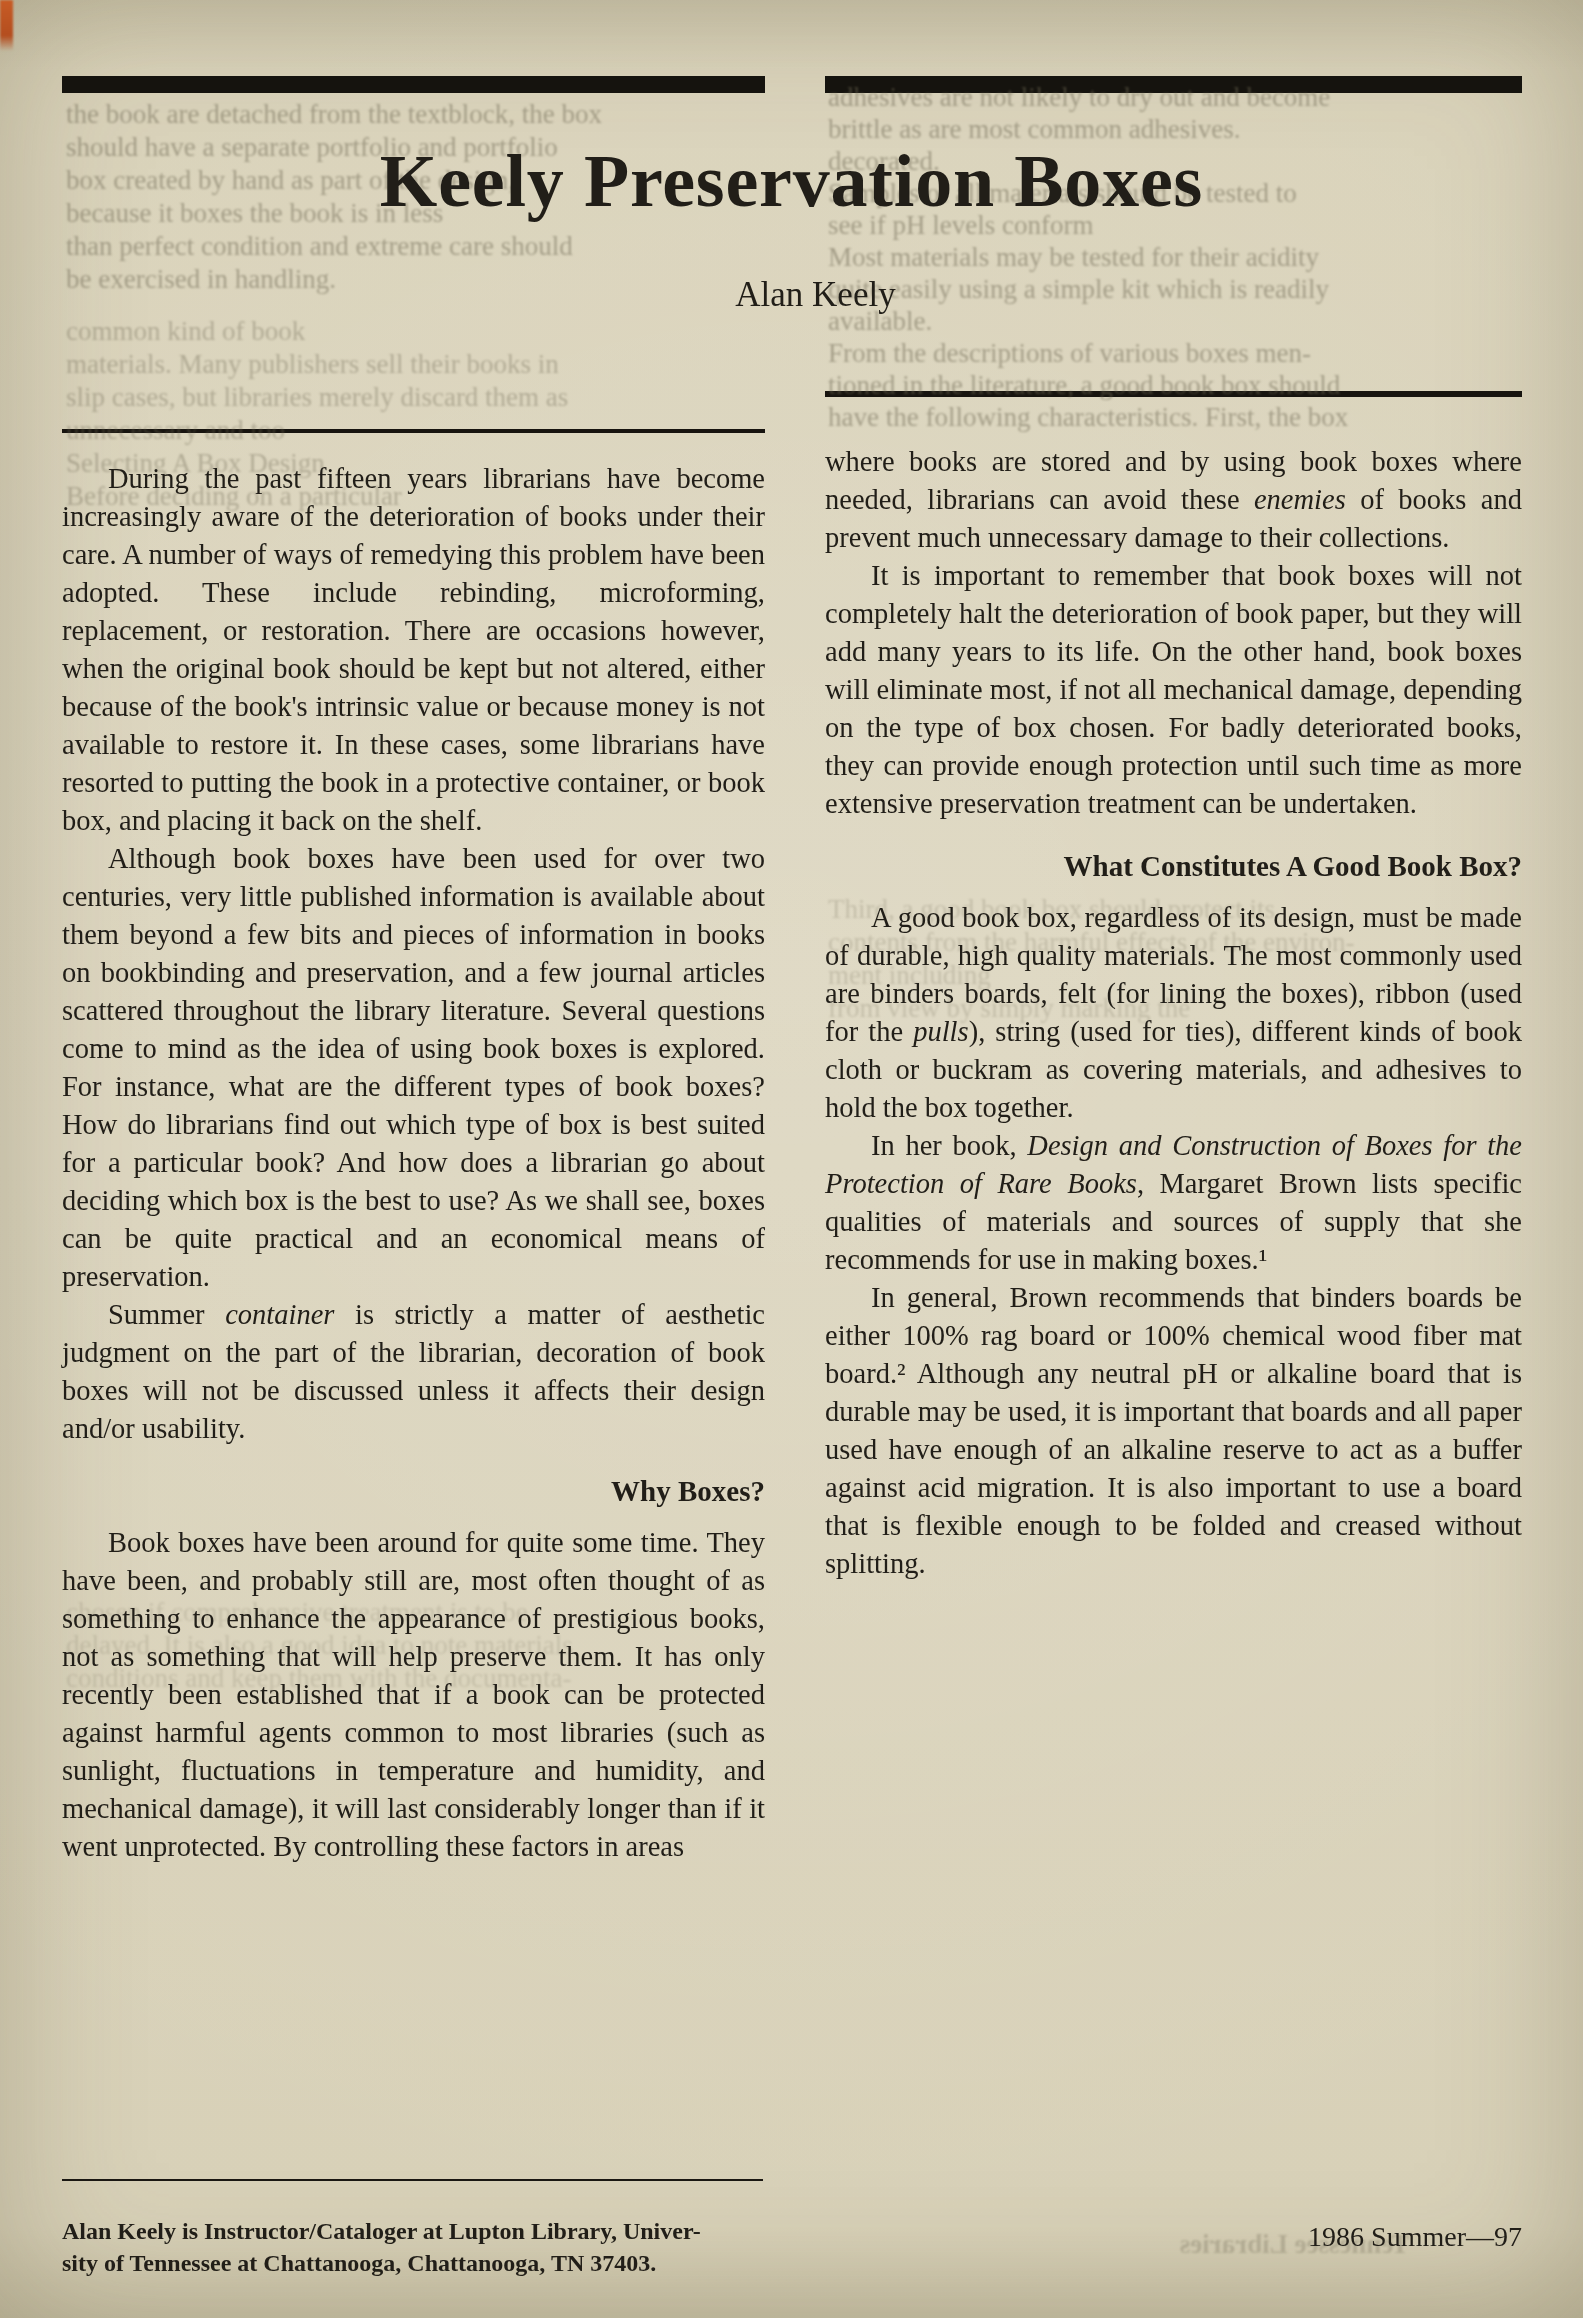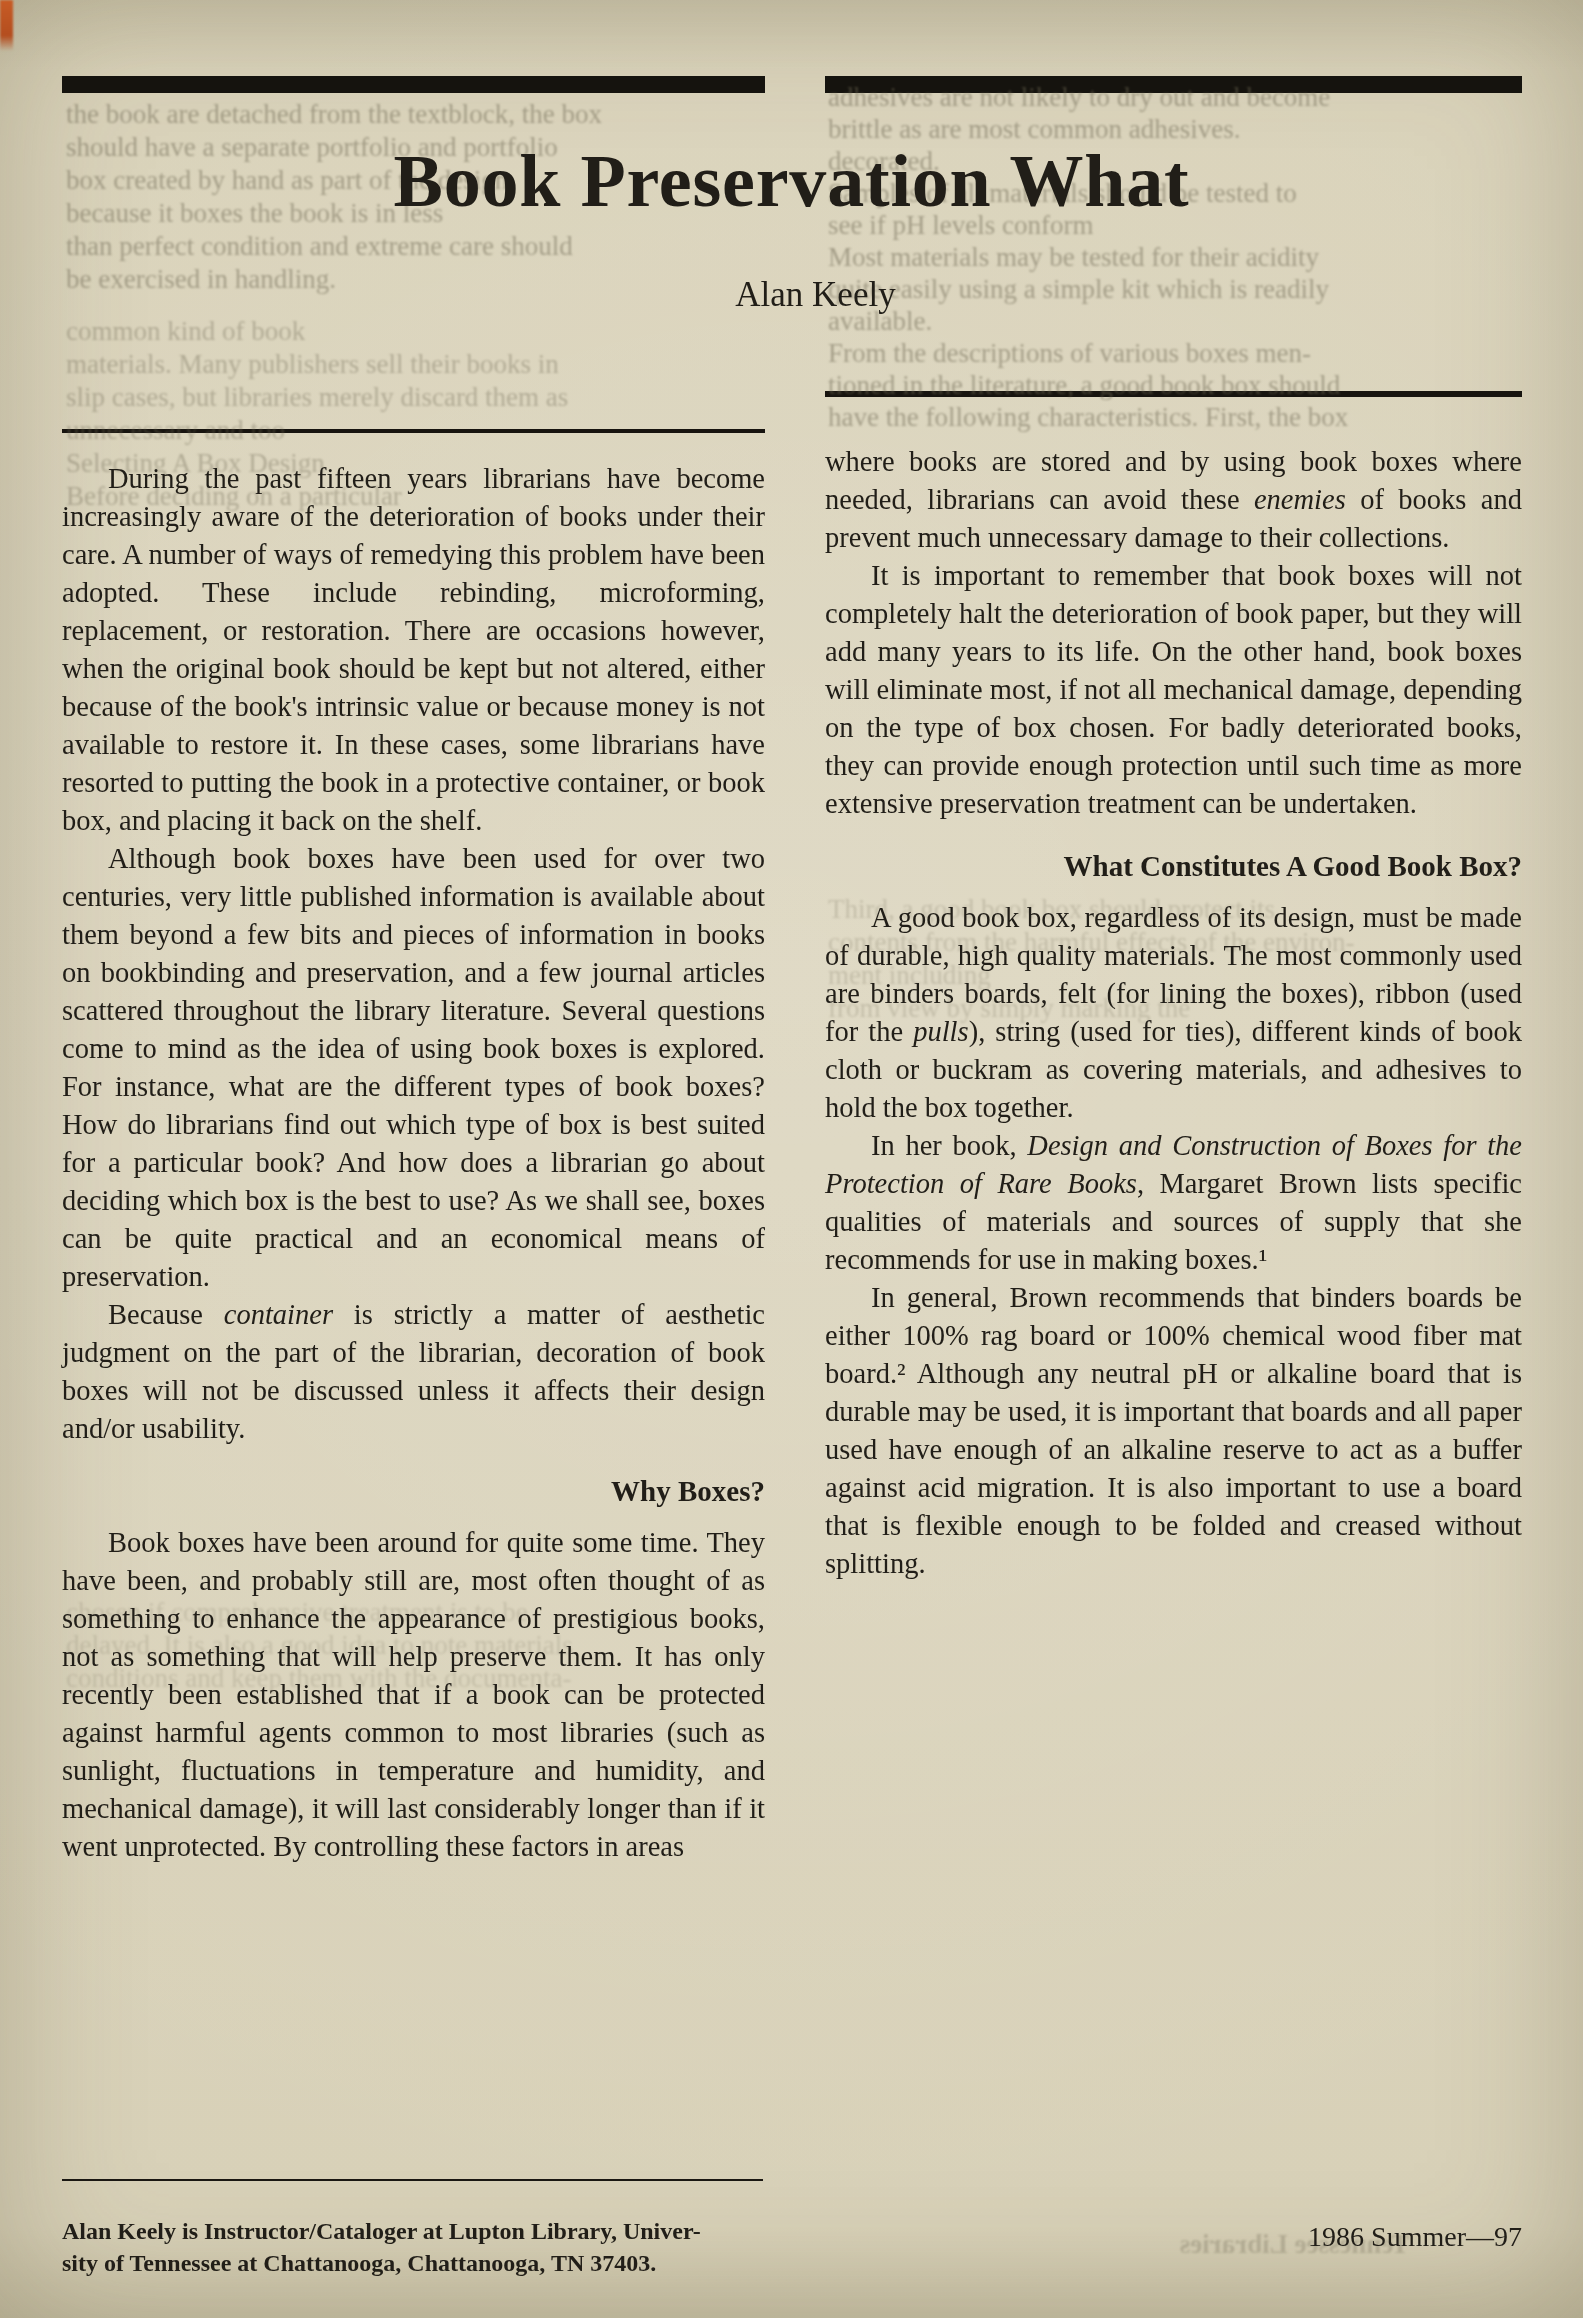--- a/index.html
+++ b/index.html
@@ -160,30 +160,30 @@
 ment including
 from view by simply marking the</div>
   <div class="ghost g-left-mid">chosen if comprehensive treatment is to be
 delayed. It is also a good idea to note materials
 conditions and keep them with the documenta-</div>
   <div class="ghost g-footer">Tennessee Libraries</div>
 
   <div class="bar bar-left"></div>
   <div class="bar bar-right"></div>
 
-  <h1 class="title">Book Preservation What</h1>
+  <h1 class="title">Keely Preservation Boxes</h1>
   <div class="author">Alan Keely</div>
 
   <div class="rule rule-left"></div>
   <div class="rule rule-right"></div>
 
   <div class="col col-left">
     <p class="bp"><span>During the past fifteen years librarians have become increasingly aware of the deterioration of books under their care. A number of ways of remedying this problem have been adopted. These include rebinding, microforming, replacement, or restoration. There are occasions however, when the original book should be kept but not altered, either because of the book's intrinsic value or because money is not available to restore it. In these cases, some librarians have resorted to putting the book in a protective container, or book box, and placing it back on the shelf.</span></p>
     <p class="bp"><span>Although book boxes have been used for over two centuries, very little published information is available about them beyond a few bits and pieces of information in books on bookbinding and preservation, and a few journal articles scattered throughout the library literature. Several questions come to mind as the idea of using book boxes is explored. For instance, what are the different types of book boxes? How do librarians find out which type of box is best suited for a particular book? And how does a librarian go about deciding which box is the best to use? As we shall see, boxes can be quite practical and an economical means of preservation.</span></p>
-    <p class="bp"><span>Because </span><span style="font-style: italic;">container</span><span> is strictly a matter of aesthetic judgment on the part of the librarian, decoration of book boxes will not be discussed unless it affects their design and/or usability.</span></p>
+    <p class="bp"><span>Summer </span><span style="font-style: italic;">container</span><span> is strictly a matter of aesthetic judgment on the part of the librarian, decoration of book boxes will not be discussed unless it affects their design and/or usability.</span></p>
     <h2 class="sh">Why Boxes?</h2>
     <p class="bp"><span>Book boxes have been around for quite some time. They have been, and probably still are, most often thought of as something to enhance the appearance of prestigious books, not as something that will help preserve them. It has only recently been established that if a book can be protected against harmful agents common to most libraries (such as sunlight, fluctuations in temperature and humidity, and mechanical damage), it will last considerably longer than if it went unprotected. By controlling these factors in areas</span></p>
   </div>
 
   <div class="col col-right">
     <p class="bp noindent"><span>where books are stored and by using book boxes where needed, librarians can avoid these </span><span style="font-style: italic;">enemies</span><span> of books and prevent much unnecessary damage to their collections.</span></p>
     <p class="bp"><span>It is important to remember that book boxes will not completely halt the deterioration of book paper, but they will add many years to its life. On the other hand, book boxes will eliminate most, if not all mechanical damage, depending on the type of box chosen. For badly deteriorated books, they can provide enough protection until such time as more extensive preservation treatment can be undertaken.</span></p>
     <h2 class="sh">What Constitutes A Good Book Box?</h2>
     <p class="bp"><span>A good book box, regardless of its design, must be made of durable, high quality materials. The most commonly used are binders boards, felt (for lining the boxes), ribbon (used for the </span><span style="font-style: italic;">pulls</span><span>), string (used for ties), different kinds of book cloth or buckram as covering materials, and adhesives to hold the box together.</span></p>
     <p class="bp"><span>In her book, </span><span style="font-style: italic;">Design and Construction of Boxes for the Protection of Rare Books</span><span>, Margaret Brown lists specific qualities of materials and sources of supply that she recommends for use in making boxes.¹</span></p>

